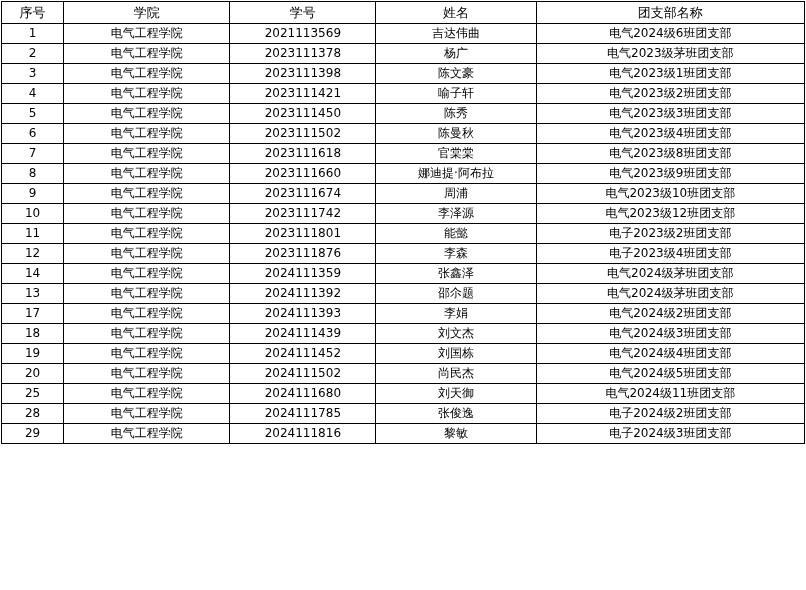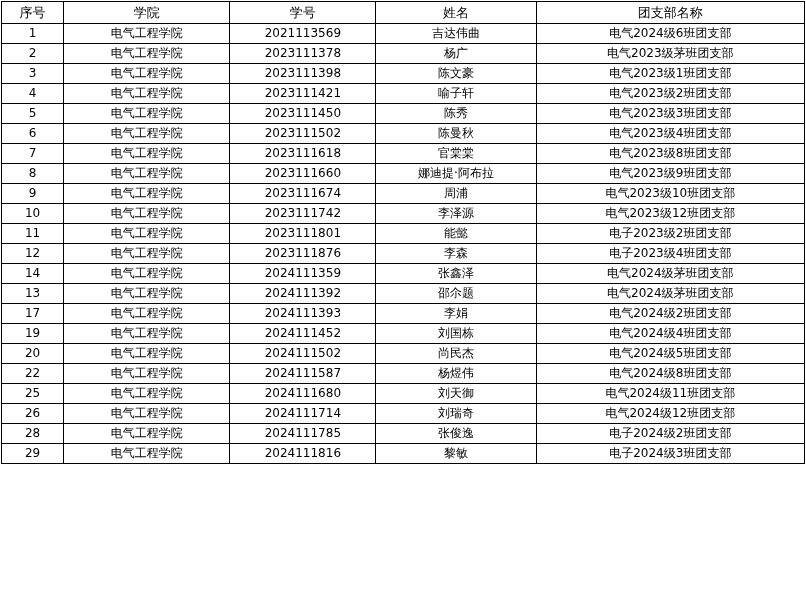--- a/index.html
+++ b/index.html
@@ -162,53 +162,46 @@
         <td>电气2024级茅班团支部</td>
       </tr>
       <tr>
         <td>17</td>
         <td>电气工程学院</td>
         <td>2024111393</td>
         <td>李娟</td>
         <td>电气2024级2班团支部</td>
       </tr>
       <tr>
+        <td>18</td>
+        <td>电气工程学院</td>
+        <td>2024111439</td>
+        <td>刘文杰</td>
+        <td>电气2024级3班团支部</td>
+      </tr>
+      <tr>
         <td>19</td>
         <td>电气工程学院</td>
         <td>2024111452</td>
         <td>刘国栋</td>
         <td>电气2024级4班团支部</td>
       </tr>
       <tr>
         <td>20</td>
         <td>电气工程学院</td>
         <td>2024111502</td>
         <td>尚民杰</td>
         <td>电气2024级5班团支部</td>
       </tr>
       <tr>
-        <td>22</td>
-        <td>电气工程学院</td>
-        <td>2024111587</td>
-        <td>杨煜伟</td>
-        <td>电气2024级8班团支部</td>
-      </tr>
-      <tr>
         <td>25</td>
         <td>电气工程学院</td>
         <td>2024111680</td>
         <td>刘天御</td>
         <td>电气2024级11班团支部</td>
-      </tr>
-      <tr>
-        <td>26</td>
-        <td>电气工程学院</td>
-        <td>2024111714</td>
-        <td>刘瑞奇</td>
-        <td>电气2024级12班团支部</td>
       </tr>
       <tr>
         <td>28</td>
         <td>电气工程学院</td>
         <td>2024111785</td>
         <td>张俊逸</td>
         <td>电子2024级2班团支部</td>
       </tr>
       <tr>
         <td>29</td>

